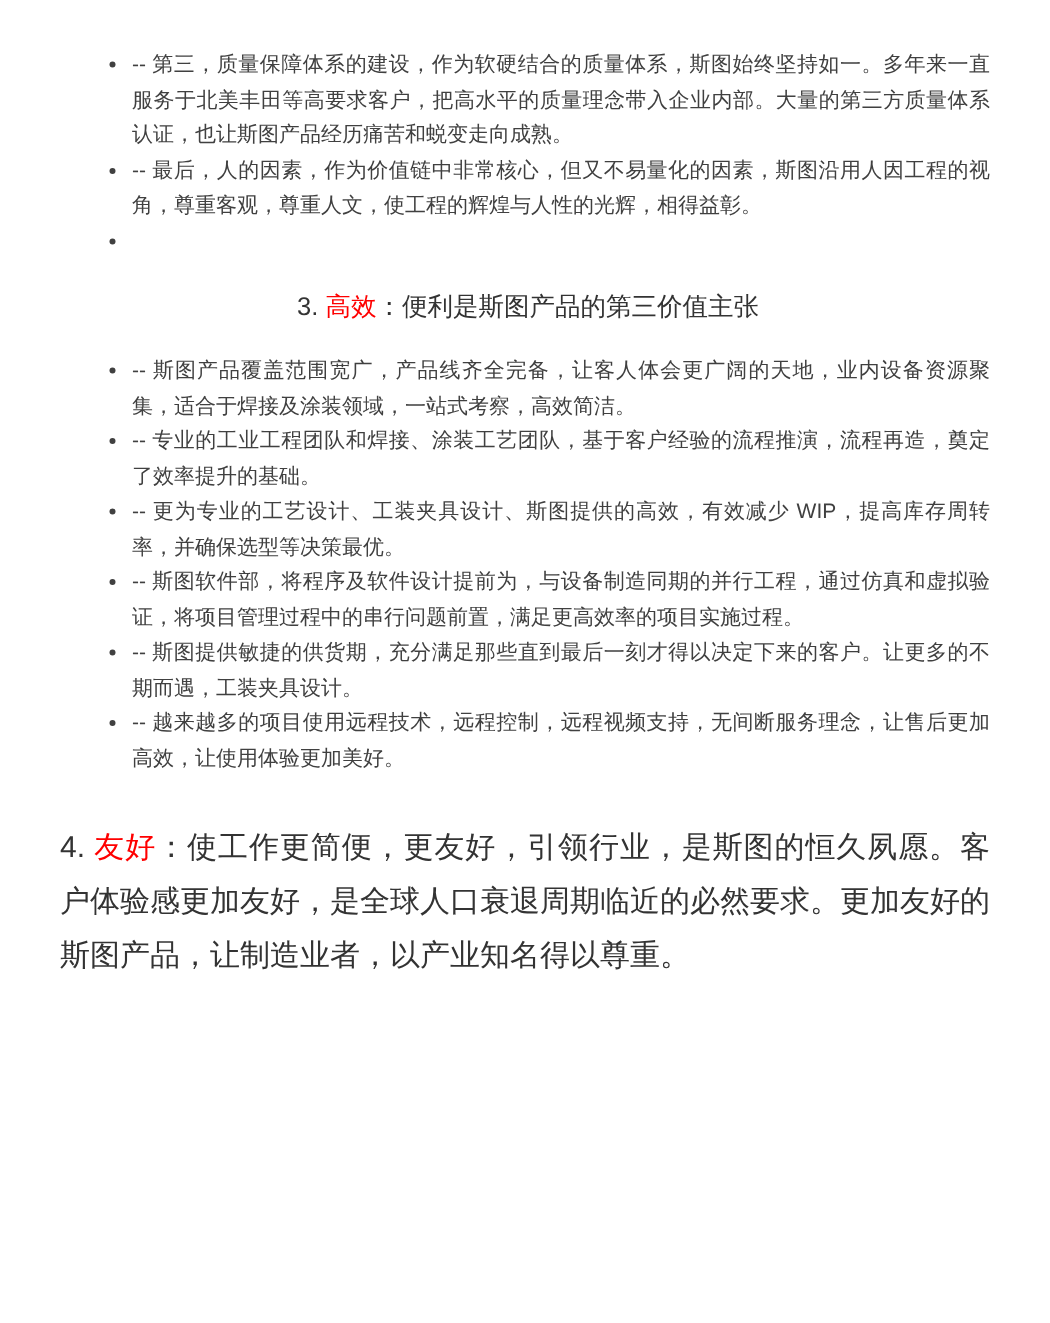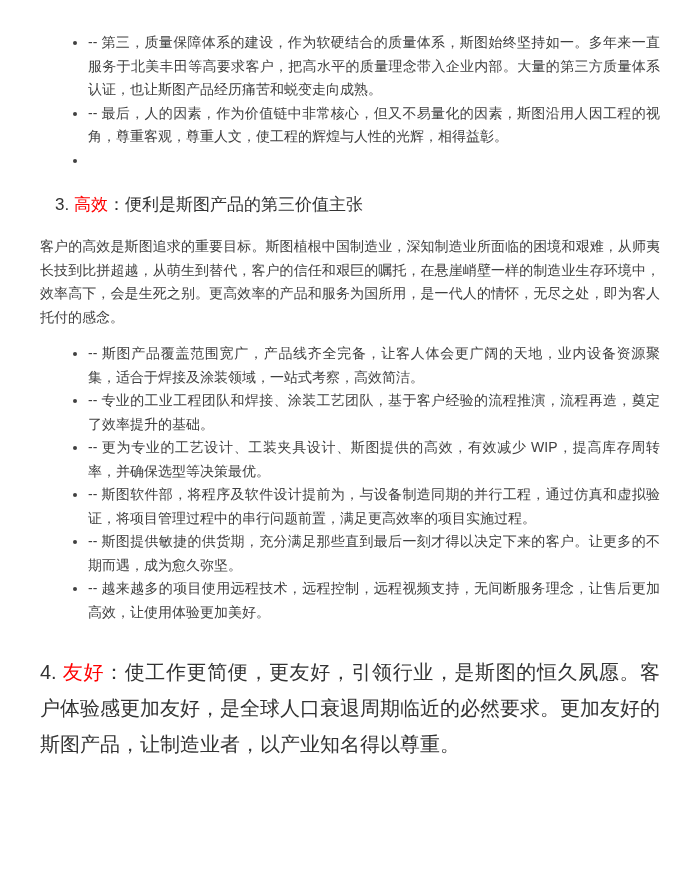--- a/index.html
+++ b/index.html
@@ -34,22 +34,22 @@
     min-height: 23.5px;
   }
   p.doc-paragraph {
     margin: 0 0 13px 0;
   }
   h3.sec-heading-3 {
     font-size: 17px;
     line-height: 26px;
     font-weight: 400;
     color: #333333;
-    margin: 20px 0 17px 15px;
-    text-align: left;
+    margin: 20px 0 17px 4px;
+    text-align: center;
   }
   h2.sec-heading-4 {
     font-size: 20px;
     line-height: 36px;
     font-weight: 400;
     color: #333333;
     margin: 30px 0 8px 0;
     text-align: justify;
   }
   .hl-red {
@@ -62,28 +62,27 @@
 <div class="page">
 
   <ul class="doc-list">
     <li>-- 第三，质量保障体系的建设，作为软硬结合的质量体系，斯图始终坚持如一。多年来一直服务于北美丰田等高要求客户，把高水平的质量理念带入企业内部。大量的第三方质量体系认证，也让斯图产品经历痛苦和蜕变走向成熟。</li>
     <li>-- 最后，人的因素，作为价值链中非常核心，但又不易量化的因素，斯图沿用人因工程的视角，尊重客观，尊重人文，使工程的辉煌与人性的光辉，相得益彰。</li>
     <li></li>
   </ul>
 
   <h3 class="sec-heading-3"><span>3. </span><span class="hl-red">高效</span><span>：便利是斯图产品的第三价值主张</span></h3>
 
-  <p class="doc-paragraph">客户的高效是斯图追求的重要目标。斯图植根中国制造业，深知制造业所面临的困境和艰难，从师夷长技到比拼超越，从萌生到替代，客户的信任和艰巨的嘱托，在悬崖峭壁一样的制造业生存环境中，效率高下，会是生死之别。更高效率的产品和服务为国所用，是一代人的情怀，无尽之处，即为客人托付的感念。</p>
 
 
   <ul class="doc-list">
     <li>-- 斯图产品覆盖范围宽广，产品线齐全完备，让客人体会更广阔的天地，业内设备资源聚集，适合于焊接及涂装领域，一站式考察，高效简洁。</li>
     <li>-- 专业的工业工程团队和焊接、涂装工艺团队，基于客户经验的流程推演，流程再造，奠定了效率提升的基础。</li>
     <li>-- 更为专业的工艺设计、工装夹具设计、斯图提供的高效，有效减少 WIP，提高库存周转率，并确保选型等决策最优。</li>
     <li>-- 斯图软件部，将程序及软件设计提前为，与设备制造同期的并行工程，通过仿真和虚拟验证，将项目管理过程中的串行问题前置，满足更高效率的项目实施过程。</li>
-    <li>-- 斯图提供敏捷的供货期，充分满足那些直到最后一刻才得以决定下来的客户。让更多的不期而遇，成为愈久弥坚。</li>
+    <li>-- 斯图提供敏捷的供货期，充分满足那些直到最后一刻才得以决定下来的客户。让更多的不期而遇，工装夹具设计。</li>
     <li>-- 越来越多的项目使用远程技术，远程控制，远程视频支持，无间断服务理念，让售后更加高效，让使用体验更加美好。</li>
   </ul>
 
   <h2 class="sec-heading-4"><span>4. </span><span class="hl-red">友好</span><span>：使工作更简便，更友好，引领行业，是斯图的恒久夙愿。客户体验感更加友好，是全球人口衰退周期临近的必然要求。更加友好的斯图产品，让制造业者，以产业知名得以尊重。</span></h2>
 
 
 </div>
 
 </body></html>

